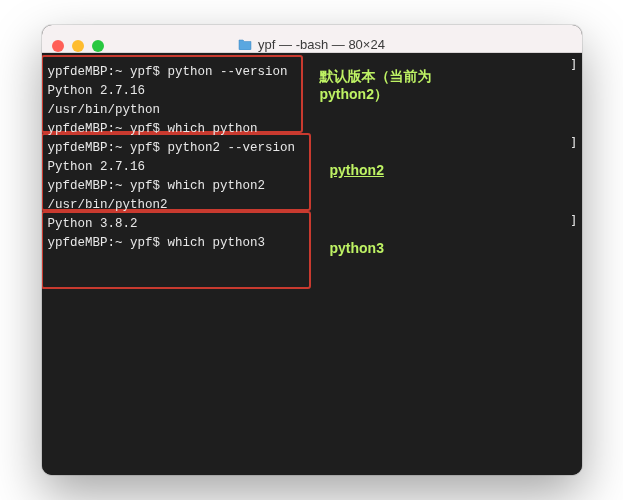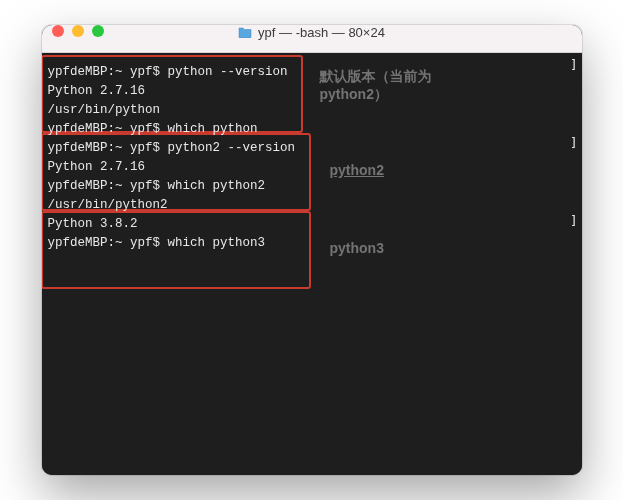--- a/index.html
+++ b/index.html
@@ -24,21 +24,21 @@
       box-shadow: 0 20px 50px rgba(0,0,0,0.35), 0 0 0 1px rgba(0,0,0,0.1);
       overflow: hidden;
       position: relative;
       display: flex;
       flex-direction: column;
     }
     .titlebar {
       height: 28px;
       background: #f6f1f2;
       display: flex;
-      align-items: flex-start;
+      align-items: flex-end;
       padding: 0 10px;
       position: relative;
       border-bottom: 1px solid #d9d4d5;
     }
     .traffic-lights {
       display: flex;
       gap: 8px;
       align-items: center;
     }
     .light {
@@ -89,21 +89,21 @@
       z-index: 2;
     }
     .box {
       position: absolute;
       border: 2px solid #c93a2f;
       border-radius: 3px;
       z-index: 1;
     }
     .annotation {
       position: absolute;
-      color: #737373;
+      color: #bef264;
       font-family: -apple-system, sans-serif;
       font-weight: 700;
       font-size: 14px;
       z-index: 3;
       line-height: 1.3;
     }
     .right-bracket {
       position: absolute;
       right: 4px;
       color: #e8e8e8;

